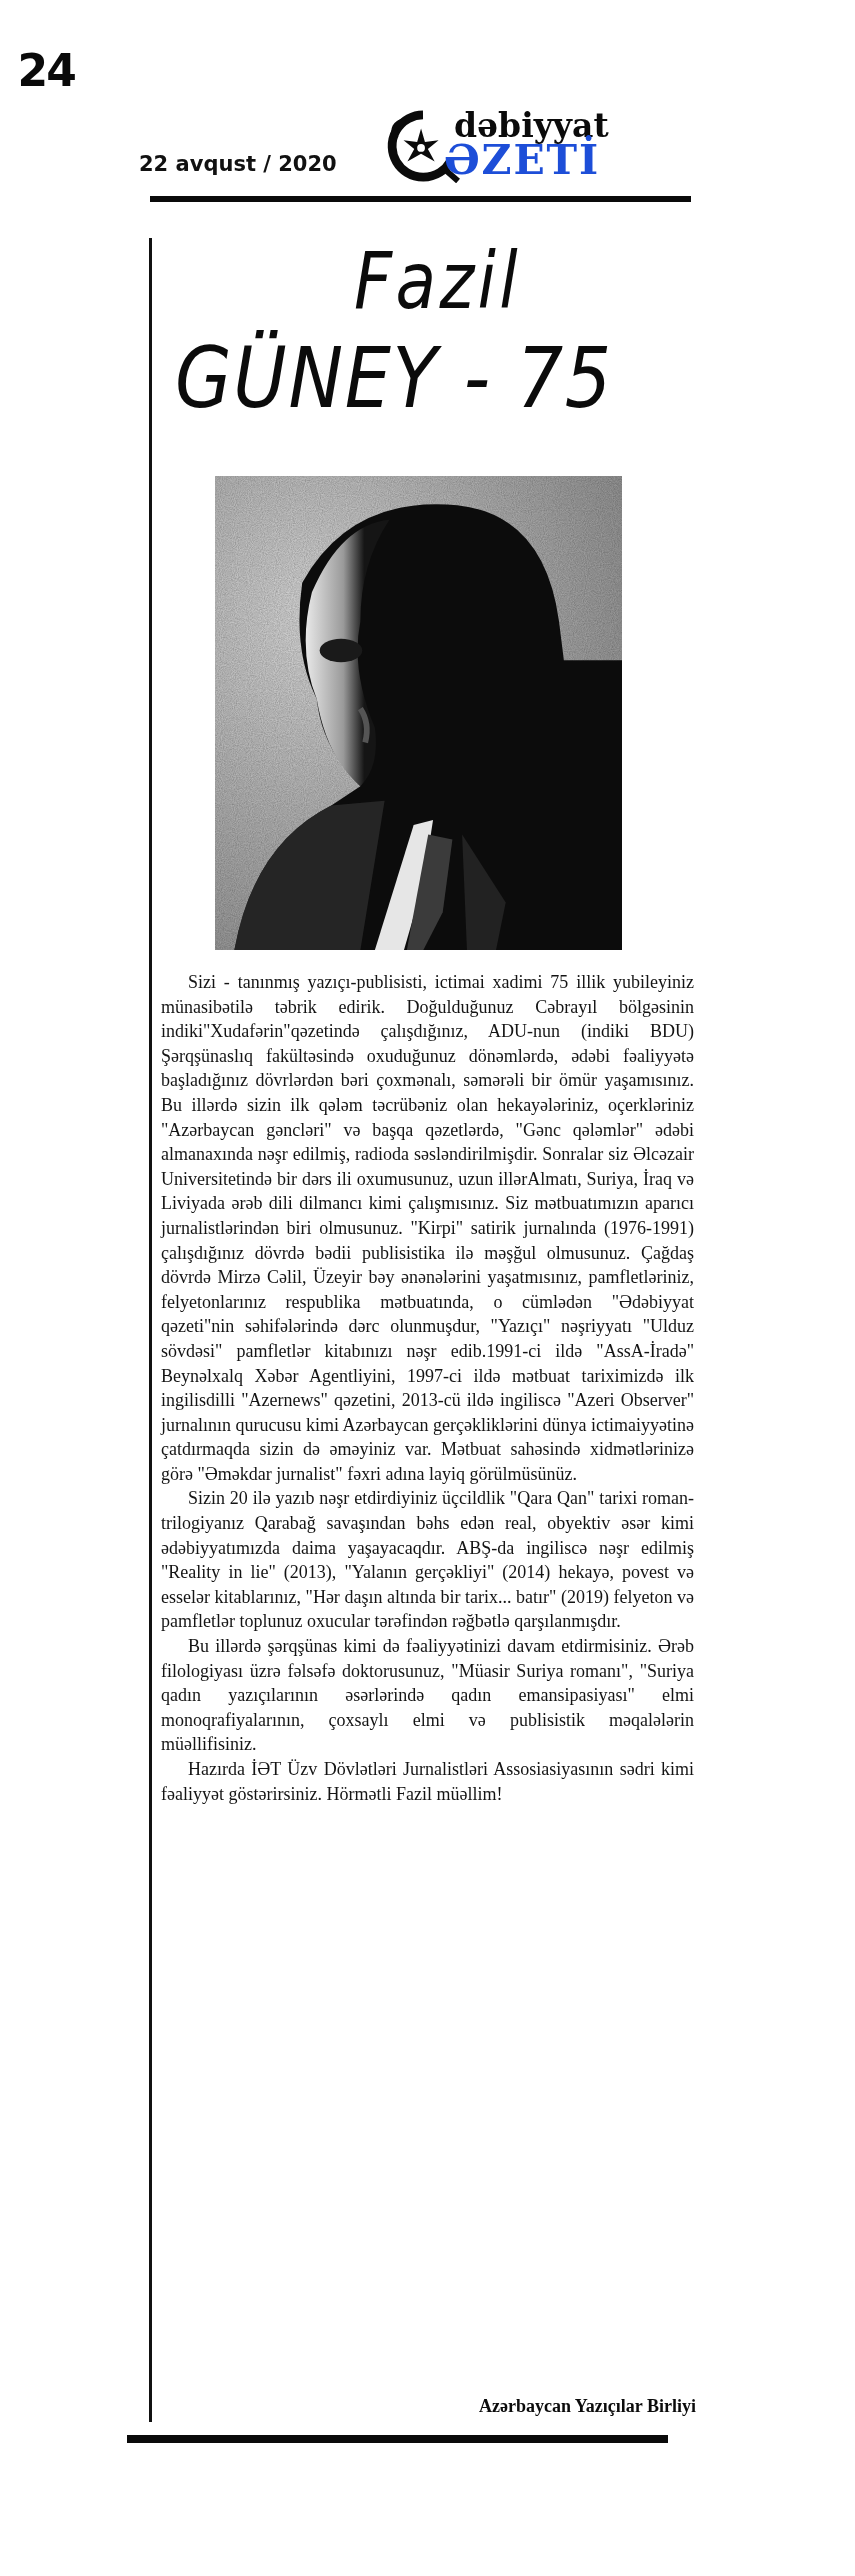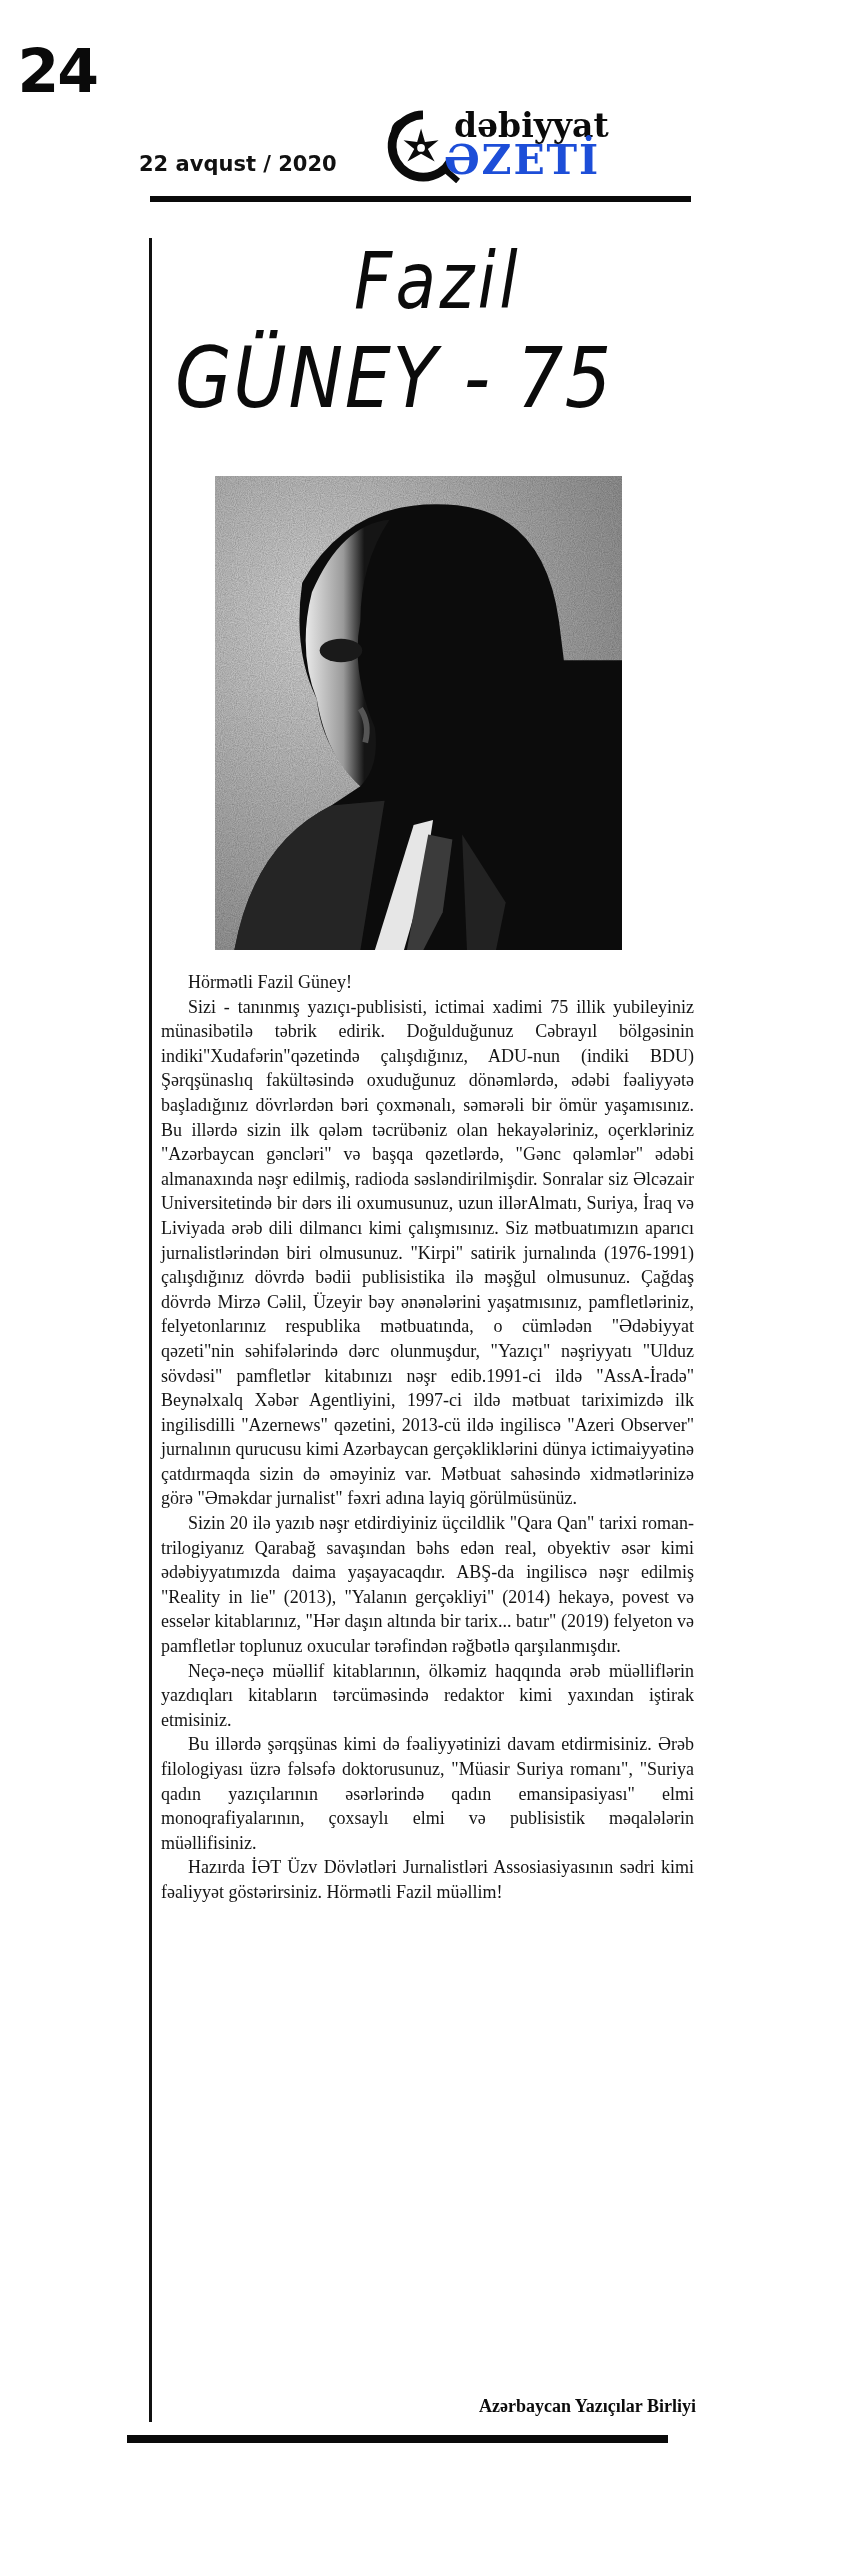--- a/index.html
+++ b/index.html
@@ -2,21 +2,21 @@
 <html><head>
 <meta charset="utf-8">
 <style>
   html, body { margin: 0; padding: 0; background: #ffffff; }
   body { width: 855px; height: 2576px; position: relative; overflow: hidden; color: #111; }
   .abs { position: absolute; }
 
   #page-number {
     left: 17.5px; top: 37px;
     font-family: "DejaVu Sans", sans-serif; font-weight: bold;
-    font-size: 60px; line-height: 68px; letter-spacing: -1.9px; color: #0a0a0a;
+    font-size: 44px; line-height: 68px; letter-spacing: -1.9px; color: #0a0a0a;
   }
   #issue-date {
     left: 139px; top: 155px;
     font-family: "DejaVu Sans", sans-serif; font-weight: bold;
     font-size: 21px; line-height: 19.4px; color: #111;
   }
   #masthead { left: 386px; top: 109px; width: 291px; height: 78px; }
   #masthead .emblem { position: absolute; left: 0; top: 0; width: 74px; height: 74px; }
   #masthead .line1 {
     position: absolute; left: 68px; top: -1.9px;
@@ -110,24 +110,22 @@
     <ellipse cx="130" cy="180" rx="22" ry="12" fill="#1a1a1a"></ellipse>
     <path d="M150 240 Q160 255 155 275" stroke="#555" stroke-width="6" fill="none"></path>
     <path d="M20 489 Q40 380 120 340 L175 335 L150 489 Z" fill="#2a2a2a" opacity="0.85"></path>
     <path d="M205 360 L225 355 L215 420 L195 489 L165 489 Z" fill="#e6e6e6"></path>
     <path d="M220 370 L245 375 L235 450 L215 489 L198 489 Z" fill="#3b3b3b"></path>
     <path d="M255 370 L300 440 L290 489 L260 489 Z" fill="#222"></path>
   </svg>
 </div>
 
 <div id="article" class="abs">
-  <p>Hörmətli Fazil Güney!</p>
   <p>Sizi - tanınmış yazıçı-publisisti, ictimai xadimi 75 illik yubileyiniz münasibətilə təbrik edirik. Doğulduğunuz Cəbrayıl bölgəsinin indiki"Xudafərin"qəzetində çalışdığınız, ADU-nun (indiki BDU) Şərqşünaslıq fakültəsində oxuduğunuz dönəmlərdə, ədəbi fəaliyyətə başladığınız dövrlərdən bəri çoxmənalı, səmərəli bir ömür yaşamısınız. Bu illərdə sizin ilk qələm təcrübəniz olan hekayələriniz, oçerkləriniz "Azərbaycan gəncləri" və başqa qəzetlərdə, "Gənc qələmlər" ədəbi almanaxında nəşr edilmiş, radioda səsləndirilmişdir. Sonralar siz Əlcəzair Universitetində bir dərs ili oxumusunuz, uzun illərAlmatı, Suriya, İraq və Liviyada ərəb dili dilmancı kimi çalışmısınız. Siz mətbuatımızın aparıcı jurnalistlərindən biri olmusunuz. "Kirpi" satirik jurnalında (1976-1991) çalışdığınız dövrdə bədii publisistika ilə məşğul olmusunuz. Çağdaş dövrdə Mirzə Cəlil, Üzeyir bəy ənənələrini yaşatmısınız, pamfletləriniz, felyetonlarınız respublika mətbuatında, o cümlədən "Ədəbiyyat qəzeti"nin səhifələrində dərc olunmuşdur, "Yazıçı" nəşriyyatı "Ulduz sövdəsi" pamfletlər kitabınızı nəşr edib.1991-ci ildə "AssA-İradə" Beynəlxalq Xəbər Agentliyini, 1997-ci ildə mətbuat tariximizdə ilk ingilisdilli "Azernews" qəzetini, 2013-cü ildə ingiliscə "Azeri Observer" jurnalının qurucusu kimi Azərbaycan gerçəkliklərini dünya ictimaiyyətinə çatdırmaqda sizin də əməyiniz var. Mətbuat sahəsində xidmətlərinizə görə "Əməkdar jurnalist" fəxri adına layiq görülmüsünüz.</p>
   <p>Sizin 20 ilə yazıb nəşr etdirdiyiniz üçcildlik "Qara Qan" tarixi roman-trilogiyanız Qarabağ savaşından bəhs edən real, obyektiv əsər kimi ədəbiyyatımızda daima yaşayacaqdır. ABŞ-da ingiliscə nəşr edilmiş "Reality in lie" (2013), "Yalanın gerçəkliyi" (2014) hekayə, povest və esselər kitablarınız, "Hər daşın altında bir tarix... batır" (2019) felyeton və pamfletlər toplunuz oxucular tərəfindən rəğbətlə qarşılanmışdır.</p>
-  <p>Neçə-neçə müəllif kitablarının, ölkəmiz haqqında ərəb müəlliflərin yazdıqları kitabların tərcüməsində redaktor kimi yaxından iştirak etmisiniz.</p>
   <p>Bu illərdə şərqşünas kimi də fəaliyyətinizi davam etdirmisiniz. Ərəb filologiyası üzrə fəlsəfə doktorusunuz, "Müasir Suriya romanı", "Suriya qadın yazıçılarının əsərlərində qadın emansipasiyası" elmi monoqrafiyalarının, çoxsaylı elmi və publisistik məqalələrin müəllifisiniz.</p>
   <p>Hazırda İƏT Üzv Dövlətləri Jurnalistləri Assosiasiyasının sədri kimi fəaliyyət göstərirsiniz. Hörmətli Fazil müəllim!</p>
 </div>
 
 <div id="signature" class="abs">Azərbaycan Yazıçılar Birliyi</div>
 
 <div id="bottom-rule" class="abs"></div>
 
 
 </body></html>

